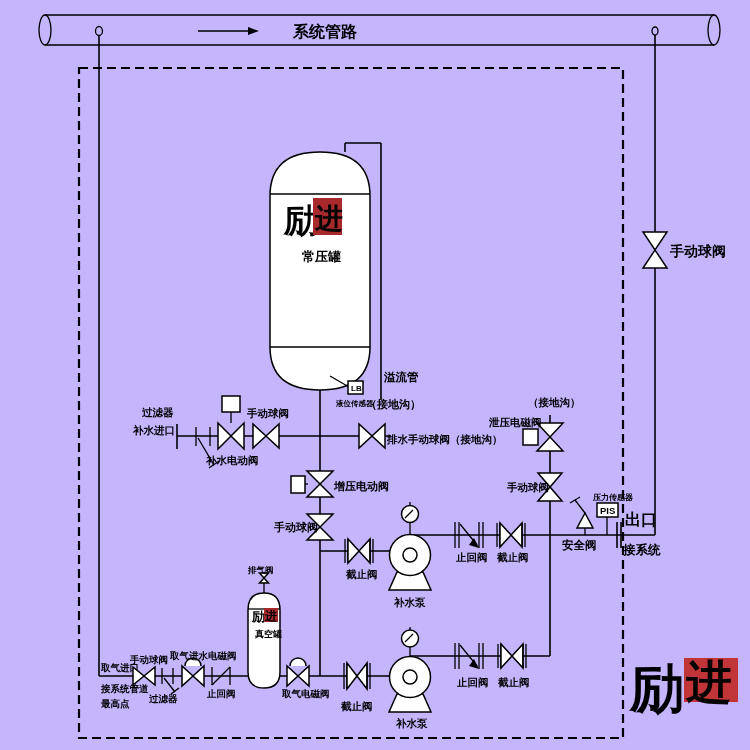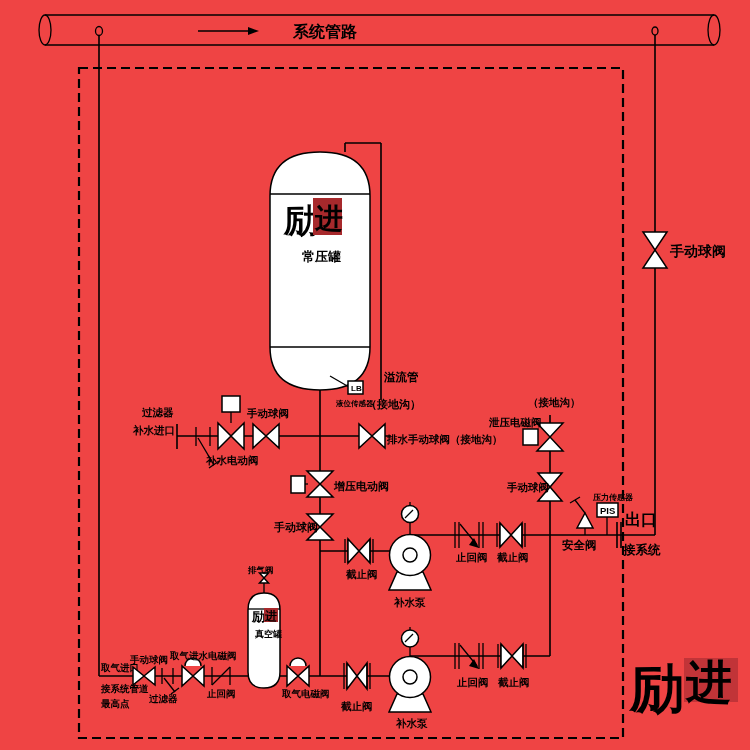--- a/index.html
+++ b/index.html
@@ -1,16 +1,16 @@
 <!DOCTYPE html>
 <html><head>
 <meta charset="utf-8">
 <style>
   html,body{margin:0;padding:0;background:#fff;}
-  #stage{position:relative;width:750px;height:750px;background:#ef4444;overflow:hidden;}
+  #stage{position:relative;width:750px;height:750px;background:#c4b5fd;overflow:hidden;}
   svg{position:absolute;left:0;top:0;}
   svg text{font-family:"Liberation Sans",sans-serif;font-weight:bold;fill:#000;}
   .ln{stroke:#000;stroke-width:1.6;fill:none;}
   .thin{stroke:#000;stroke-width:1.3;fill:none;}
   .sym{stroke:#000;stroke-width:1.5;fill:#fff;}
   .dash{stroke:#000;stroke-width:2.2;fill:none;stroke-dasharray:9 5;}
   .fil{fill:#000;stroke:none;}
 </style>
 </head>
 <body>

